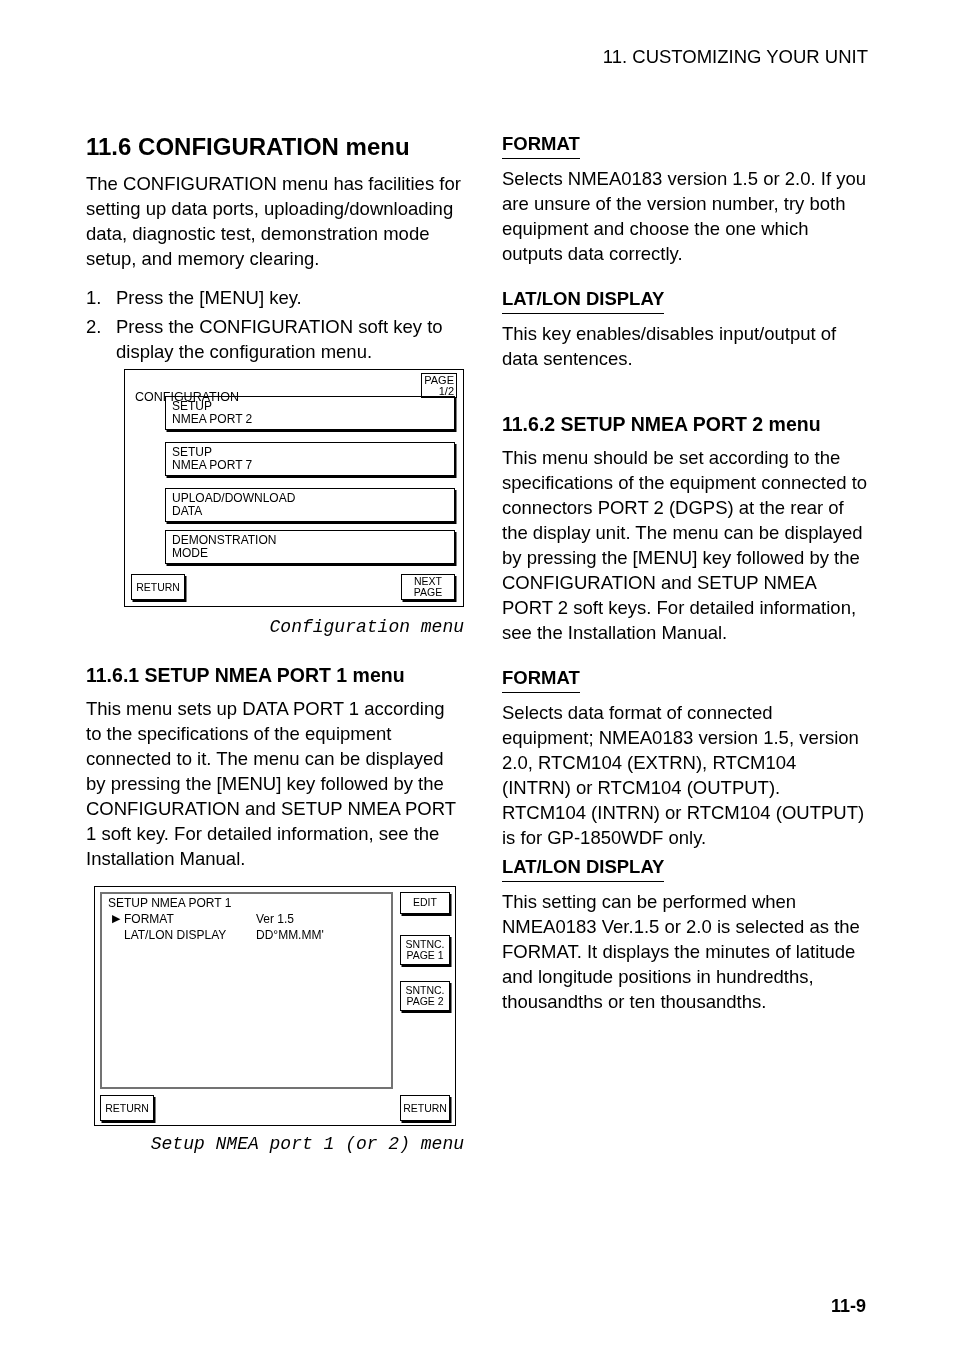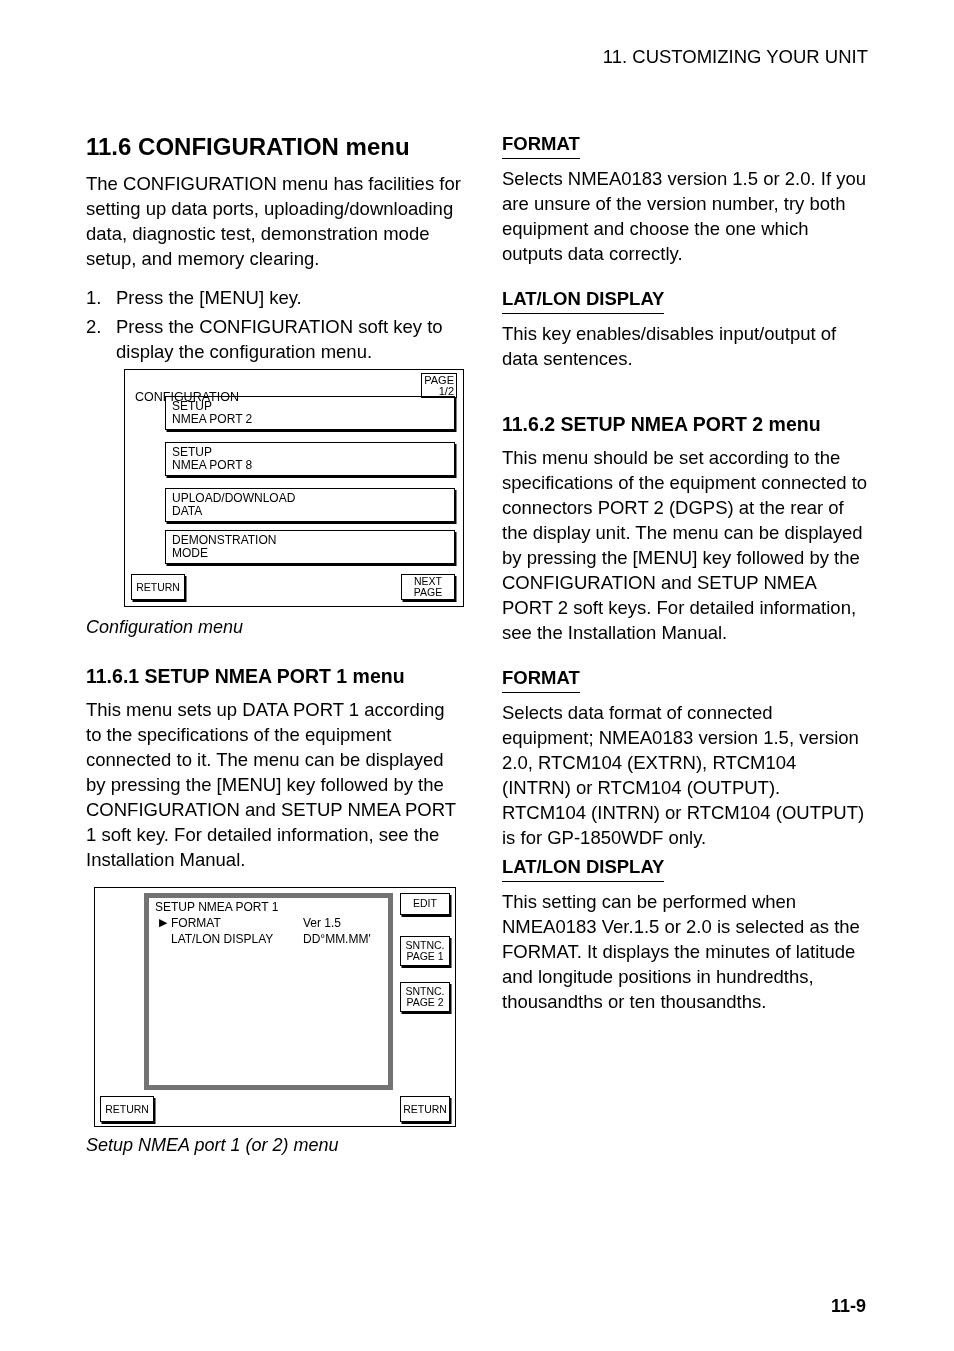--- a/index.html
+++ b/index.html
@@ -106,40 +106,40 @@
     position: absolute;
     bottom: 6px; right: 8px;
     border: 1px solid #000;
     font-size: 10.5px;
     width: 54px; height: 26px;
     display: flex; flex-direction: column; align-items: center; justify-content: center;
     line-height: 1;
     box-shadow: 1.5px 2px 0 #000;
   }
   .fig-caption {
-    text-align: left;
+    text-align: right;
     font-style: italic;
     font-size: 18px;
     margin-bottom: 26px;
+    font-family: Liberation Mono, monospace;
   }
   
   .fig2 {
     border: 1.5px solid #000;
     height: 240px;
     margin: 6px 0 8px 8px;
     width: 362px;
     position: relative;
     font-family: Arial, sans-serif;
     font-size: 12px;
   }
   .fig2-inner {
     position: absolute;
     top: 5px; left: 5px; bottom: 36px; right: 62px;
-    border: 5px solid #737373;
-    margin-left: 44px;
+    border: 2px solid #737373;
   }
   .fig2-title {
     position: absolute;
     top: 2px; left: 6px;
     font-size: 12px;
   }
   .fig2-row {
     position: absolute;
     left: 8px;
     font-size: 12px;
@@ -219,21 +219,21 @@
       <div class="fig1-page">
         <div>PAGE</div>
         <div>1/2</div>
       </div>
       <div class="fig1-softkey" style="top:26px;">
         <span>SETUP</span>
         <span>NMEA PORT 2</span>
       </div>
       <div class="fig1-softkey" style="top:72px;">
         <span>SETUP</span>
-        <span>NMEA PORT 8</span>
+        <span>NMEA PORT 7</span>
       </div>
       <div class="fig1-softkey" style="top:118px;">
         <span>UPLOAD/DOWNLOAD</span>
         <span>DATA</span>
       </div>
       <div class="fig1-softkey" style="top:160px;">
         <span>DEMONSTRATION</span>
         <span>MODE</span>
       </div>
       <div class="fig1-return">RETURN</div>

